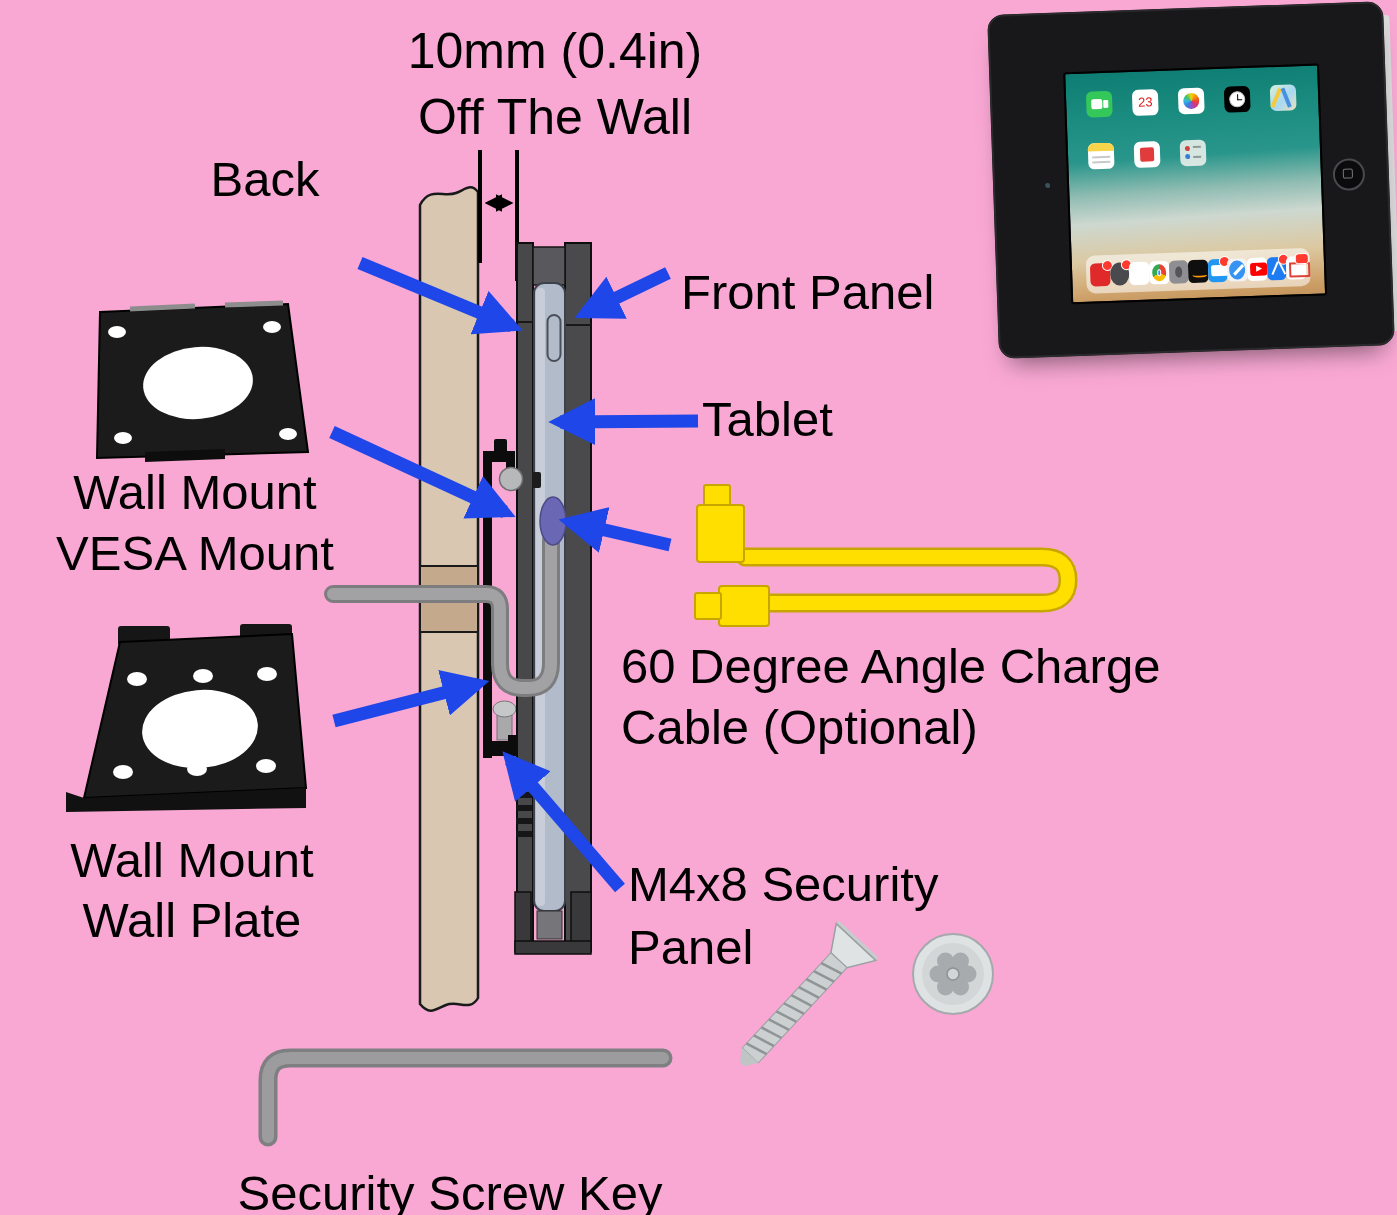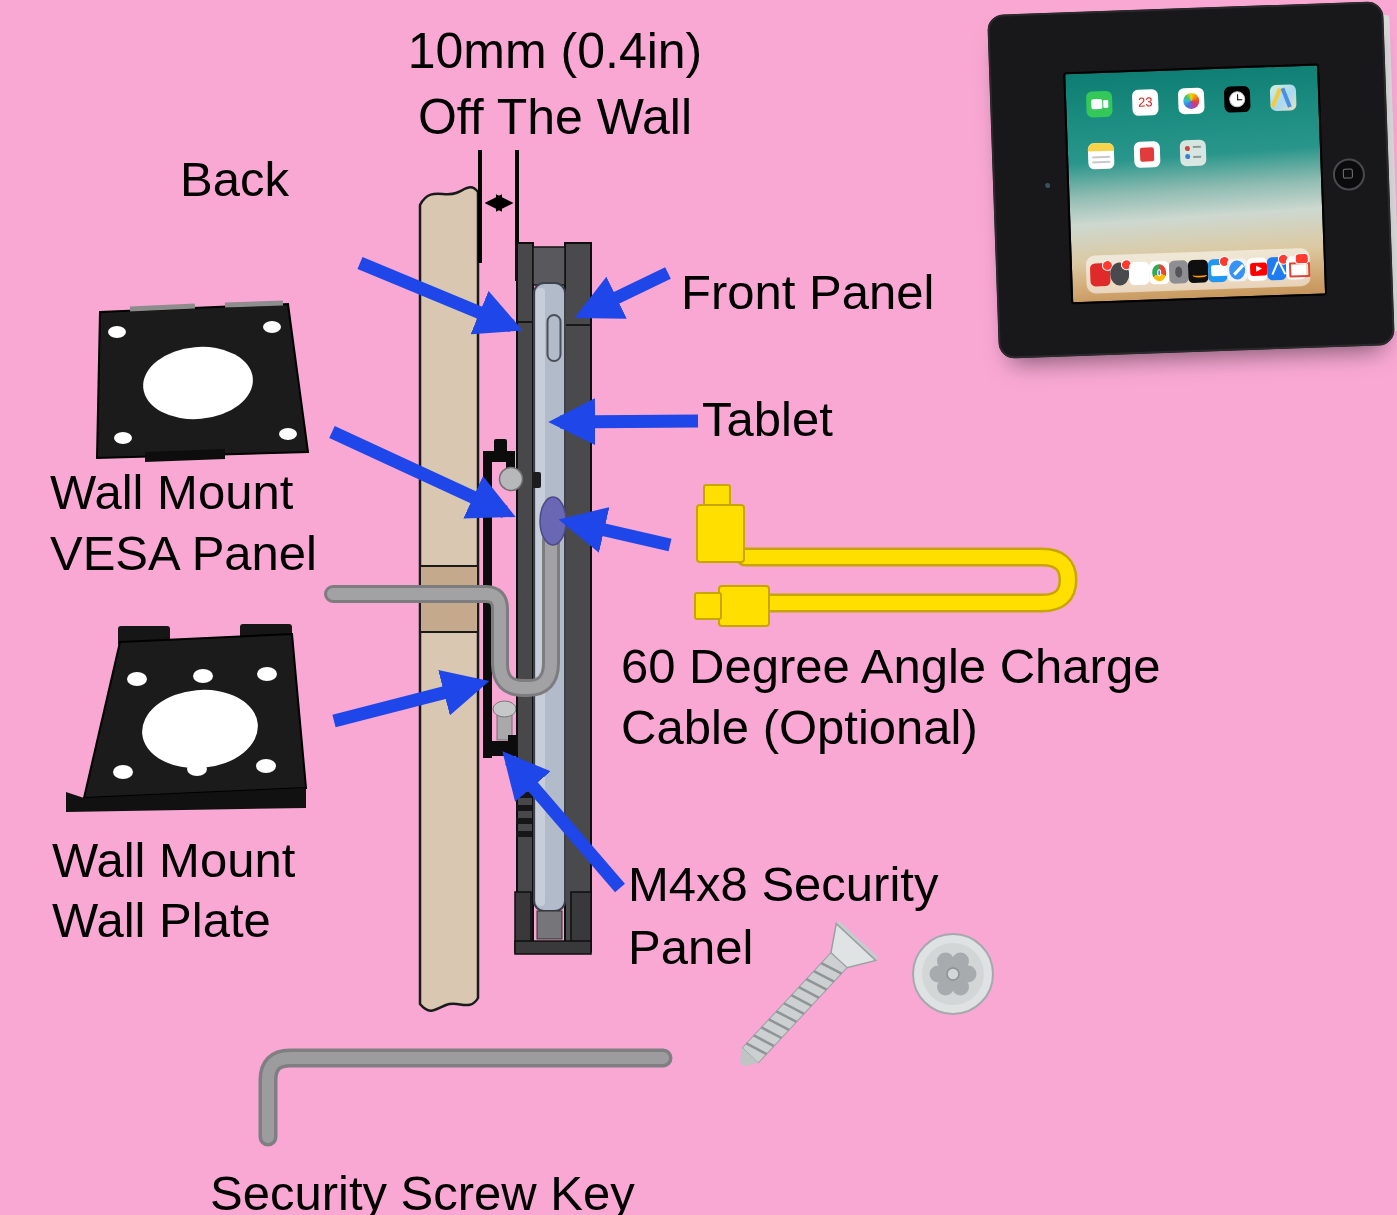--- a/index.html
+++ b/index.html
@@ -1,20 +1,20 @@
 <!DOCTYPE html>
 <html><head>
 <meta charset="utf-8">
 <style>
   html,body{margin:0;padding:0;background:#fff;}
   .canvas{position:relative;width:1397px;height:1215px;background:#f9a8d4;overflow:hidden;
           font-family:"Liberation Sans",sans-serif;color:#000;}
   .diagram-svg{position:absolute;left:0;top:0;width:1397px;height:1215px;}
   .lbl{position:absolute;font-size:49px;line-height:63px;white-space:nowrap;}
-  .center{text-align:left;}
+  .center{text-align:center;}
   .title{position:absolute;left:385px;top:18px;width:340px;text-align:center;
          font-size:50px;line-height:66px;}
   
   .ipad{position:absolute;left:993px;top:8px;width:396px;height:344px;transform:rotate(-2deg);}
   .ipad .sideplate{position:absolute;right:-6px;top:14px;bottom:14px;width:12px;
                    background:#dcdcdc;border-radius:4px;}
   .ipad .frame{position:absolute;inset:0;background:#18181a;border-radius:16px;
                box-shadow:0 16px 24px -12px rgba(0,0,0,.5), inset 0 0 0 2px #2a2a2c;}
   .ipad .screen{position:absolute;left:74px;top:60px;width:252px;height:228px;border-radius:3px;
      background:linear-gradient(178deg,#0e7d73 0%,#1b8c80 20%,#2a968b 36%,#6fae a6 46%,
@@ -211,21 +211,21 @@
   <div class="lbl center" style="left:180px;top:148px;width:170px;">
     <div>Back</div>
   </div>
 
   <div class="lbl" style="left:681px;top:261px;">Front Panel</div>
 
   <div class="lbl" style="left:702px;top:388px;">Tablet</div>
 
   <div class="lbl center" style="left:50px;top:462px;width:290px;line-height:61px;">
     <div>Wall Mount</div>
-    <div>VESA Panel</div>
+    <div>VESA Mount</div>
   </div>
 
   <div class="lbl center" style="left:52px;top:830px;width:280px;line-height:60px;">
     <div>Wall Mount</div>
     <div>Wall Plate</div>
   </div>
 
   <div class="lbl" style="left:621px;top:636px;line-height:61px;">
     <div>60 Degree Angle Charge</div>
     <div>Cable (Optional)</div>

